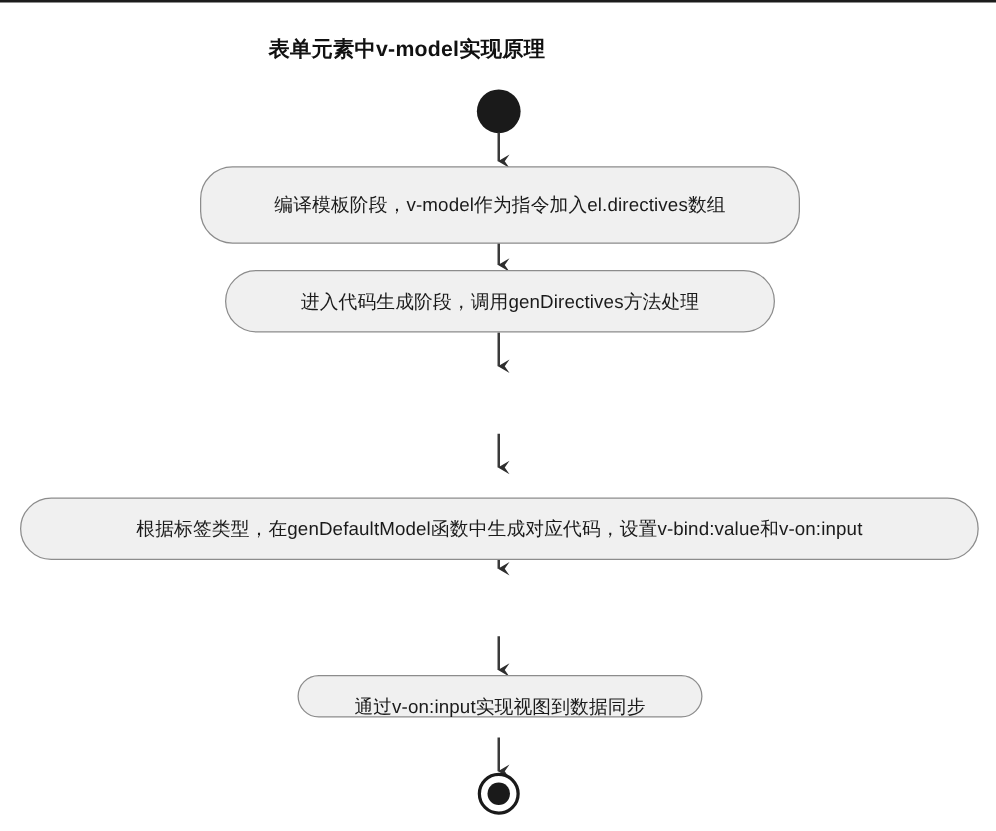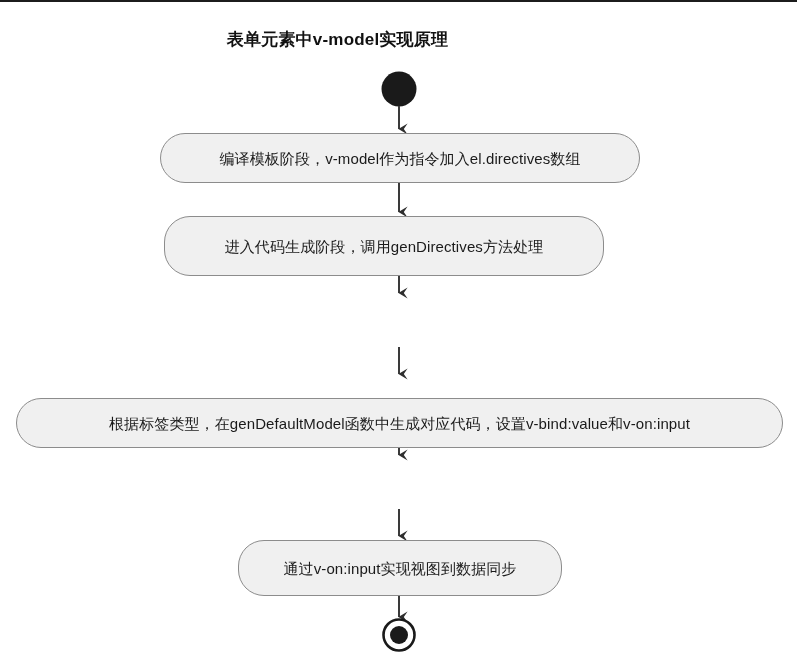--- a/index.html
+++ b/index.html
@@ -24,21 +24,21 @@
   .top-rule {
     position: absolute;
     left: 0;
     top: 0;
     width: 797px;
     height: 2px;
     background: #1c1c1c;
   }
   .diagram-title {
     position: absolute;
-    left: 16px;
+    left: 4px;
     top: 28px;
     width: 643px;
     text-align: center;
     font-size: 17px;
     font-weight: bold;
     color: #111111;
     letter-spacing: 0.2px;
     white-space: nowrap;
   }
   .flow-svg {
@@ -92,31 +92,31 @@
     <line x1="399" y1="428" x2="399" y2="455" stroke="#3a3a3a" stroke-width="2" marker-end="url(#arrowhead)"></line>
     <line x1="399" y1="509" x2="399" y2="536" stroke="#3a3a3a" stroke-width="2" marker-end="url(#arrowhead)"></line>
     <line x1="399" y1="590" x2="399" y2="617" stroke="#3a3a3a" stroke-width="2" marker-end="url(#arrowhead)"></line>
 
     <g>
       <circle cx="399" cy="635" r="15.5" fill="#ffffff" stroke="#1a1a1a" stroke-width="2.6"></circle>
       <circle cx="399" cy="635" r="9" fill="#1a1a1a"></circle>
     </g>
   </svg>
 
-  <div class="node-box" style="left:160px; top:133px; width:480px; height:50px;">
+  <div class="node-box" style="left:160px; top:133px; width:480px; height:62px;">
     <span class="node-label">编译模板阶段，v-model作为指令加入el.directives数组</span>
   </div>
 
-  <div class="node-box" style="left:164px; top:216px; width:440px; height:60px;">
+  <div class="node-box" style="left:180px; top:216px; width:440px; height:50px;">
     <span class="node-label">进入代码生成阶段，调用genDirectives方法处理</span>
   </div>
 
 
   <div class="node-box" style="left:16px; top:378px; width:767px; height:50px;margin-top:20px;">
     <span class="node-label">根据标签类型，在genDefaultModel函数中生成对应代码，设置v-bind:value和v-on:input</span>
   </div>
 
 
-  <div class="node-box" style="left:238px; top:540px; width:324px; height:56px;">
+  <div class="node-box" style="left:238px; top:540px; width:324px; height:34px;align-items:flex-end;">
     <span class="node-label">通过v-on:input实现视图到数据同步</span>
   </div>
 
 </div>
 
 </body></html>

